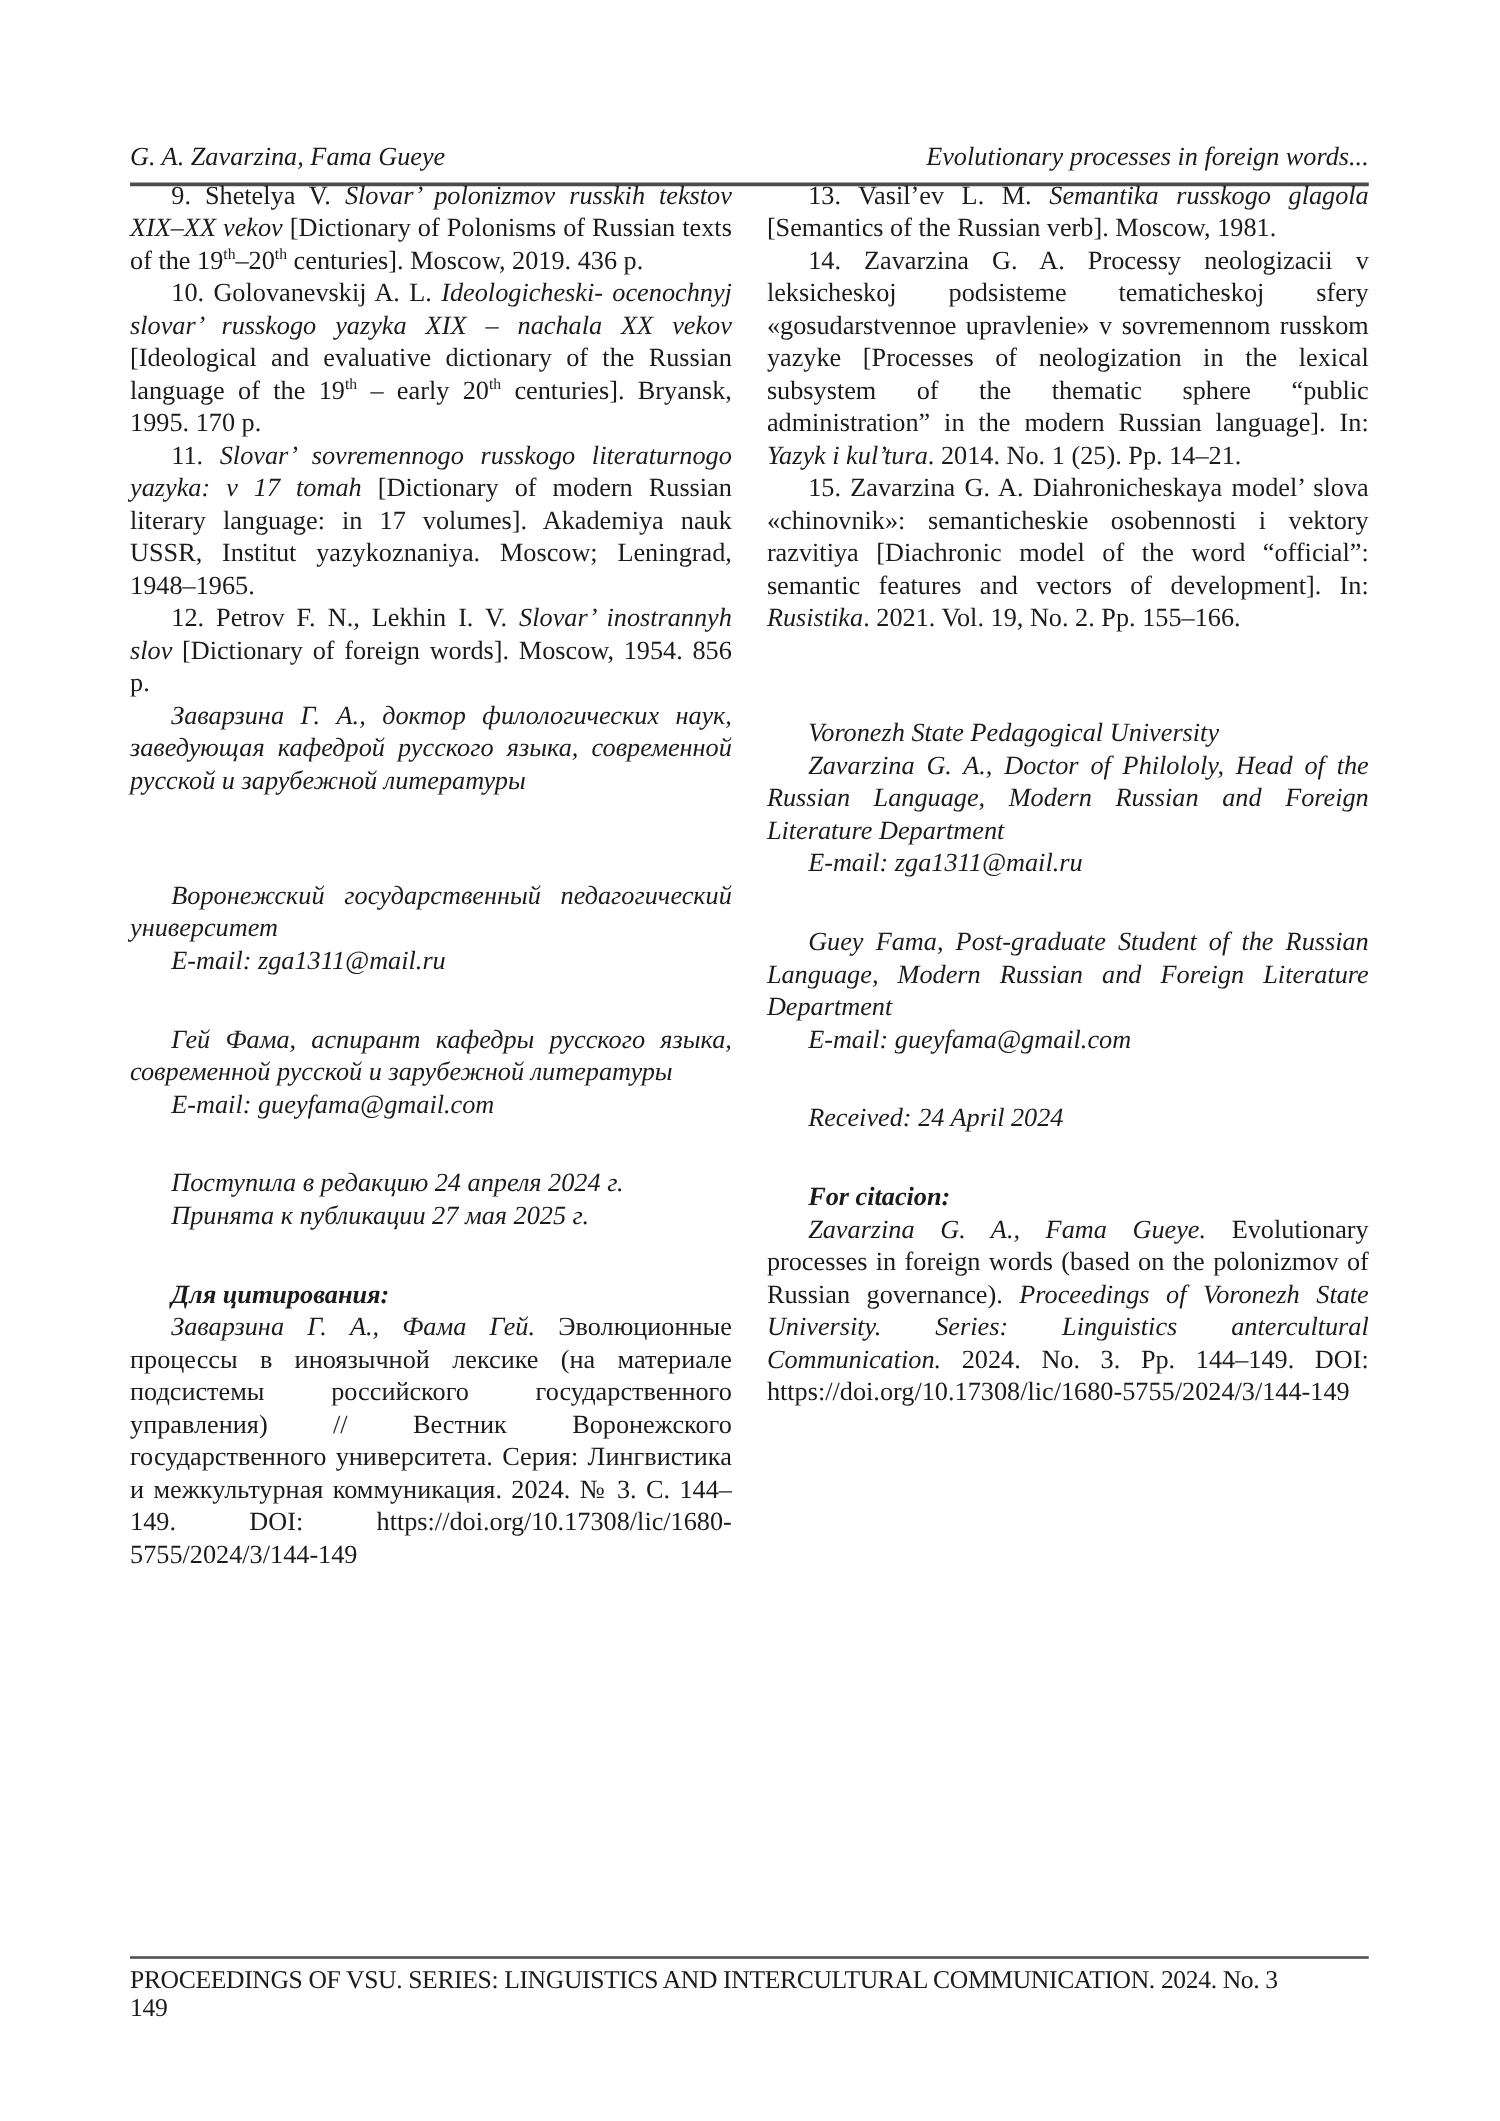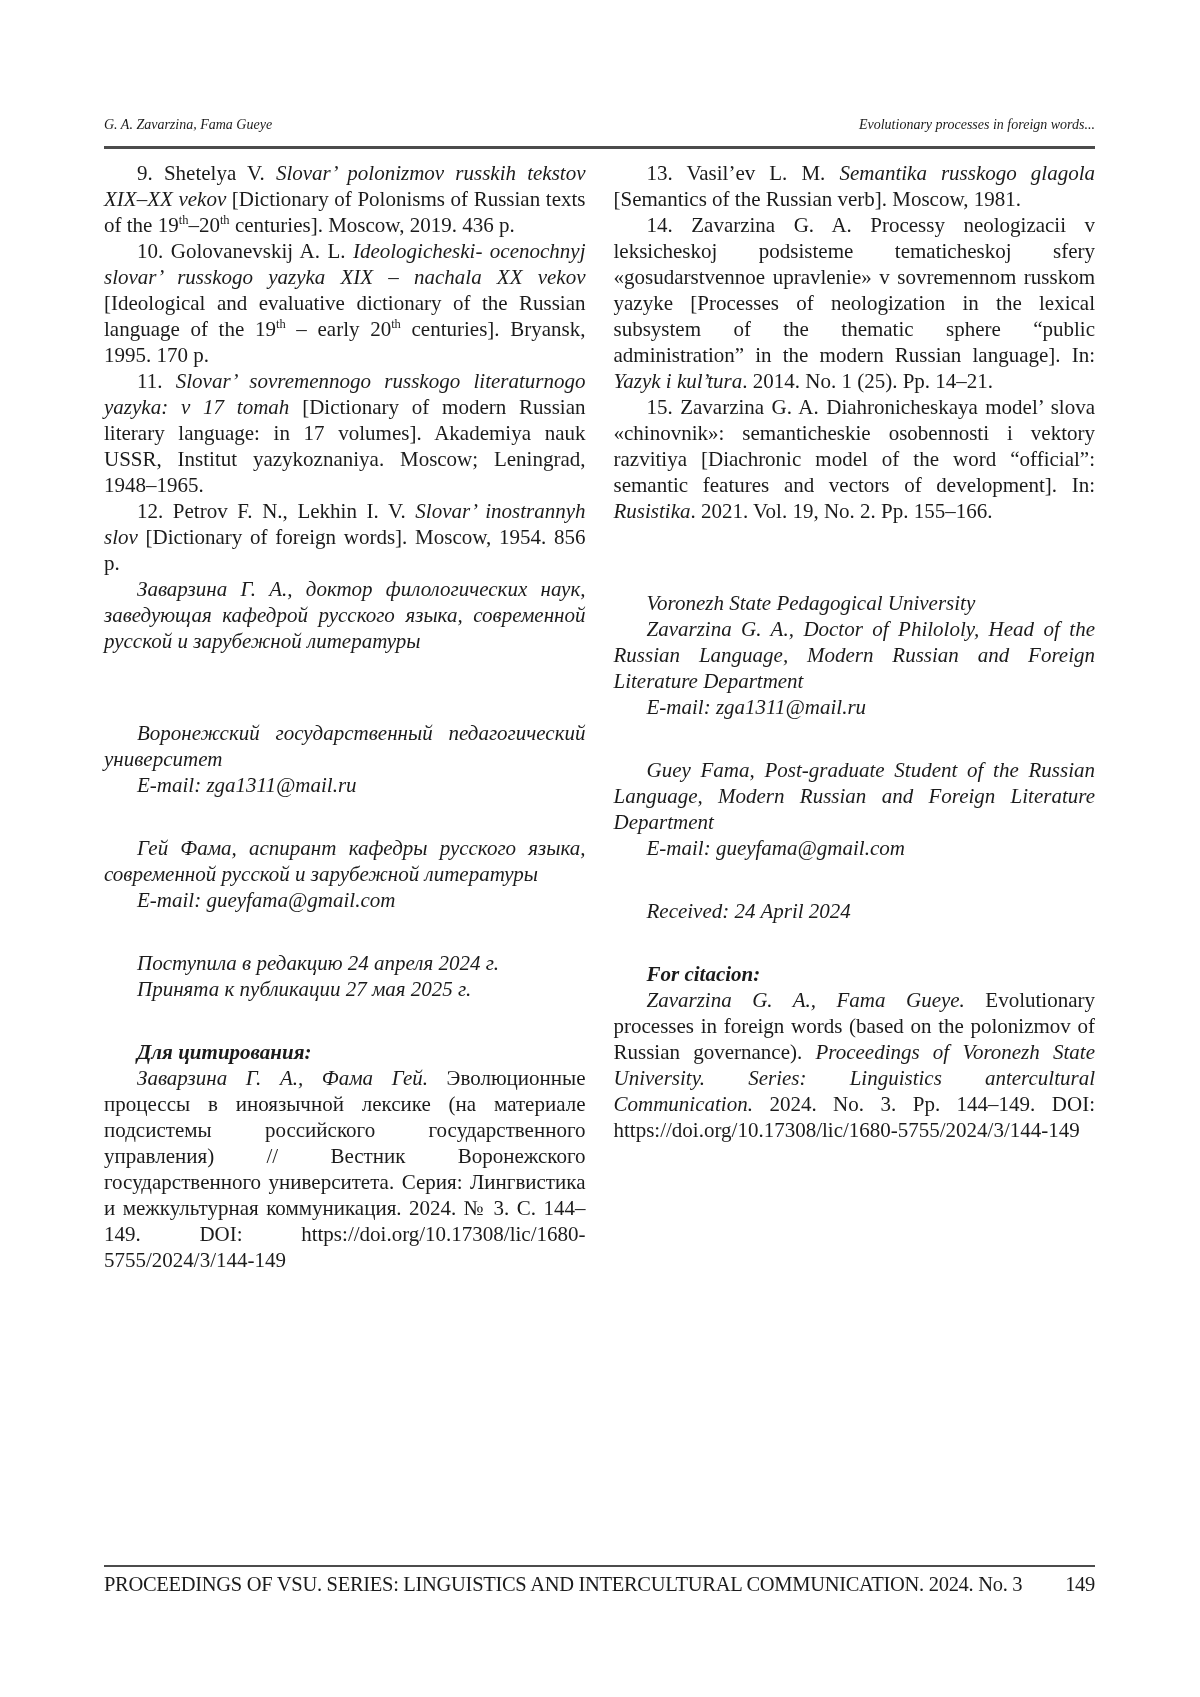--- a/index.html
+++ b/index.html
@@ -13,45 +13,46 @@
     color: #1b1b1b;
     margin: 0 auto;
     overflow: hidden;
   }
   .header { position: absolute; left: 104px; right: 105px; top: 112px; }
   .header-row {
     display: flex;
     justify-content: space-between;
     align-items: baseline;
     font-style: italic;
-    font-size: 14px;
+    font-size: 21px;
     line-height: 26px;
   }
   .header-rule { height: 3px; background: #4c4c4c; margin-top: 8px; }
   .main {
-    position: absolute; left: 104px; right: 105px; top: 160px;
+    position: absolute; left: 104px; right: 105px; top: 143px;
     display: flex; gap: 28px;
   }
   .col { flex: 1 1 0; font-size: 21px; line-height: 26px; min-width: 0; }
   .para { text-align: justify; text-indent: 33px; }
   .para.gap { margin-top: 37px; }
   .para.biggap { margin-top: 66px; }
   .it { font-style: italic; }
   .b { font-weight: bold; }
   sup { font-size: 12.5px; line-height: 0; vertical-align: super; }
   .footer { position: absolute; left: 104px; right: 105px; top: 1565px; }
   .footer-rule { height: 2px; background: #4c4c4c; }
   .footer-row {
     display: flex;
     justify-content: space-between;
     align-items: baseline;
     margin-top: 6px;
     font-size: 20.5px;
     letter-spacing: -0.3px;
     white-space: nowrap;
+    flex-direction: column;
   }
 </style>
 </head>
 <body>
 
 <div class="page">
 
   <div class="header">
     <div class="header-row">
       <span>G. A. Zavarzina, Fama Gueye</span>

